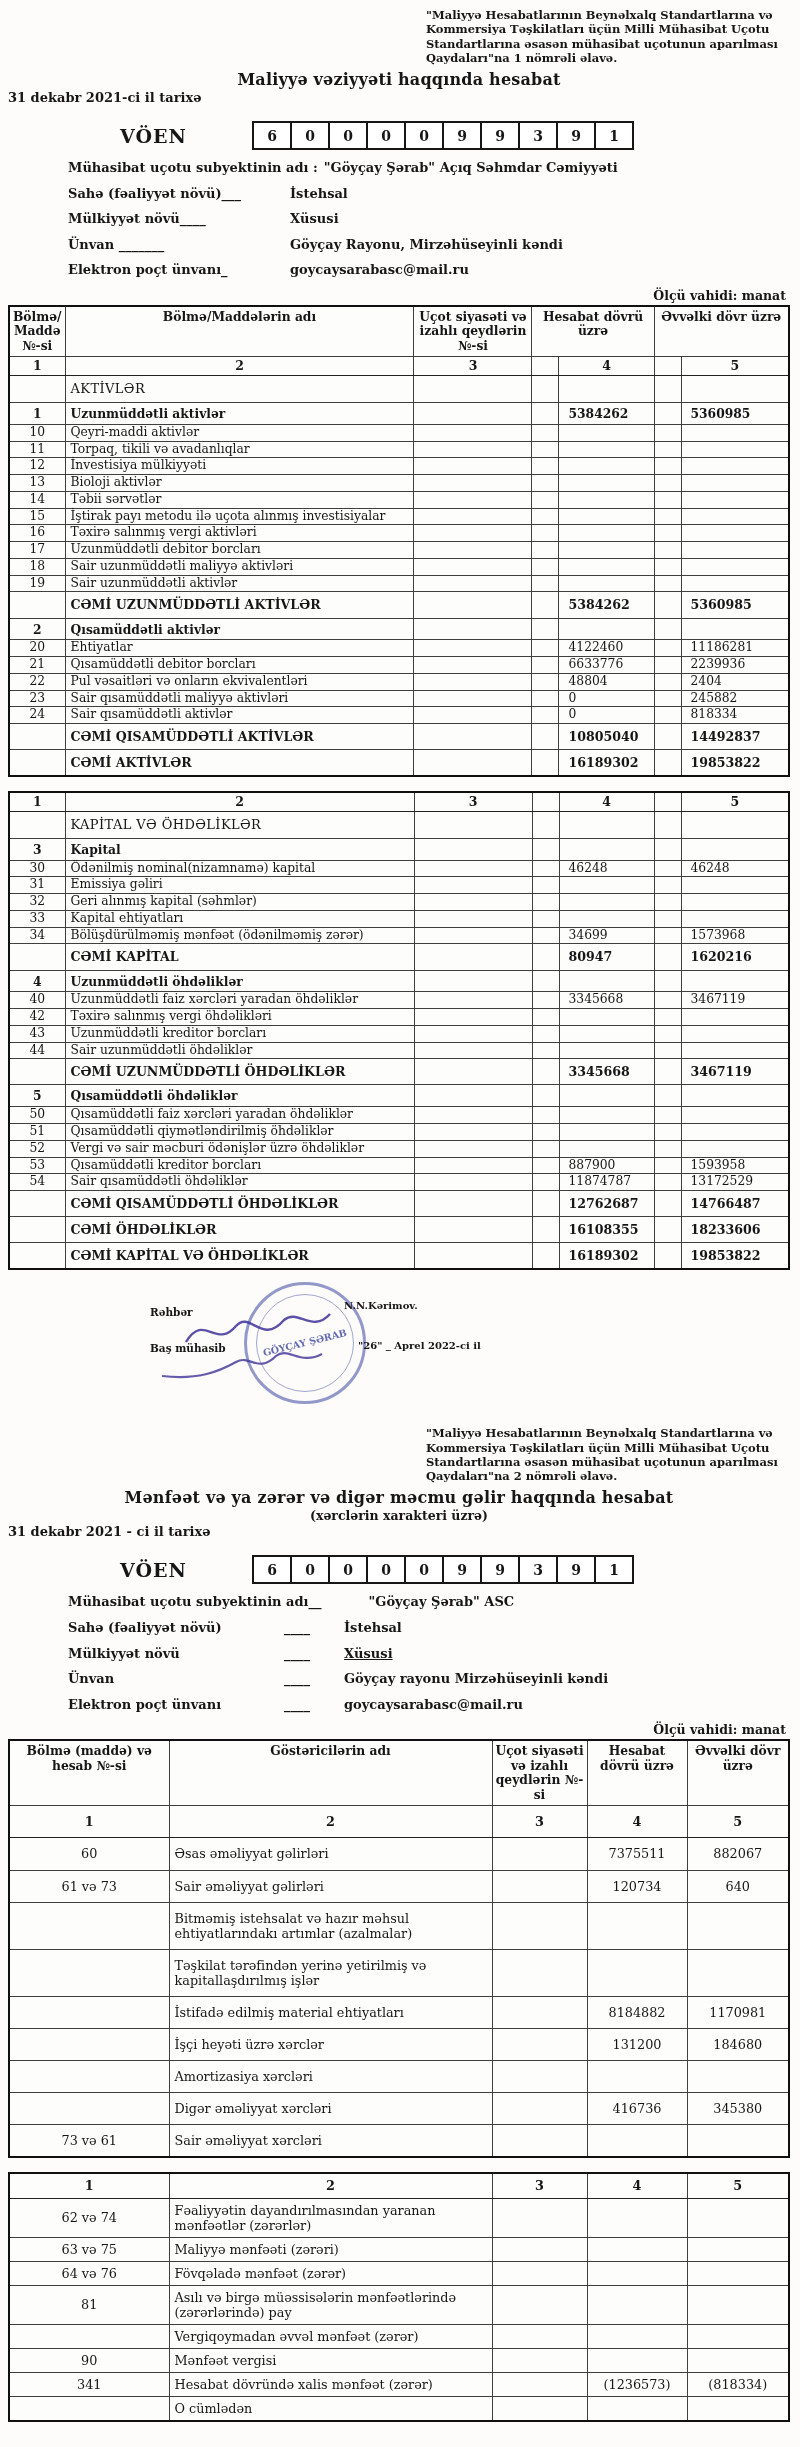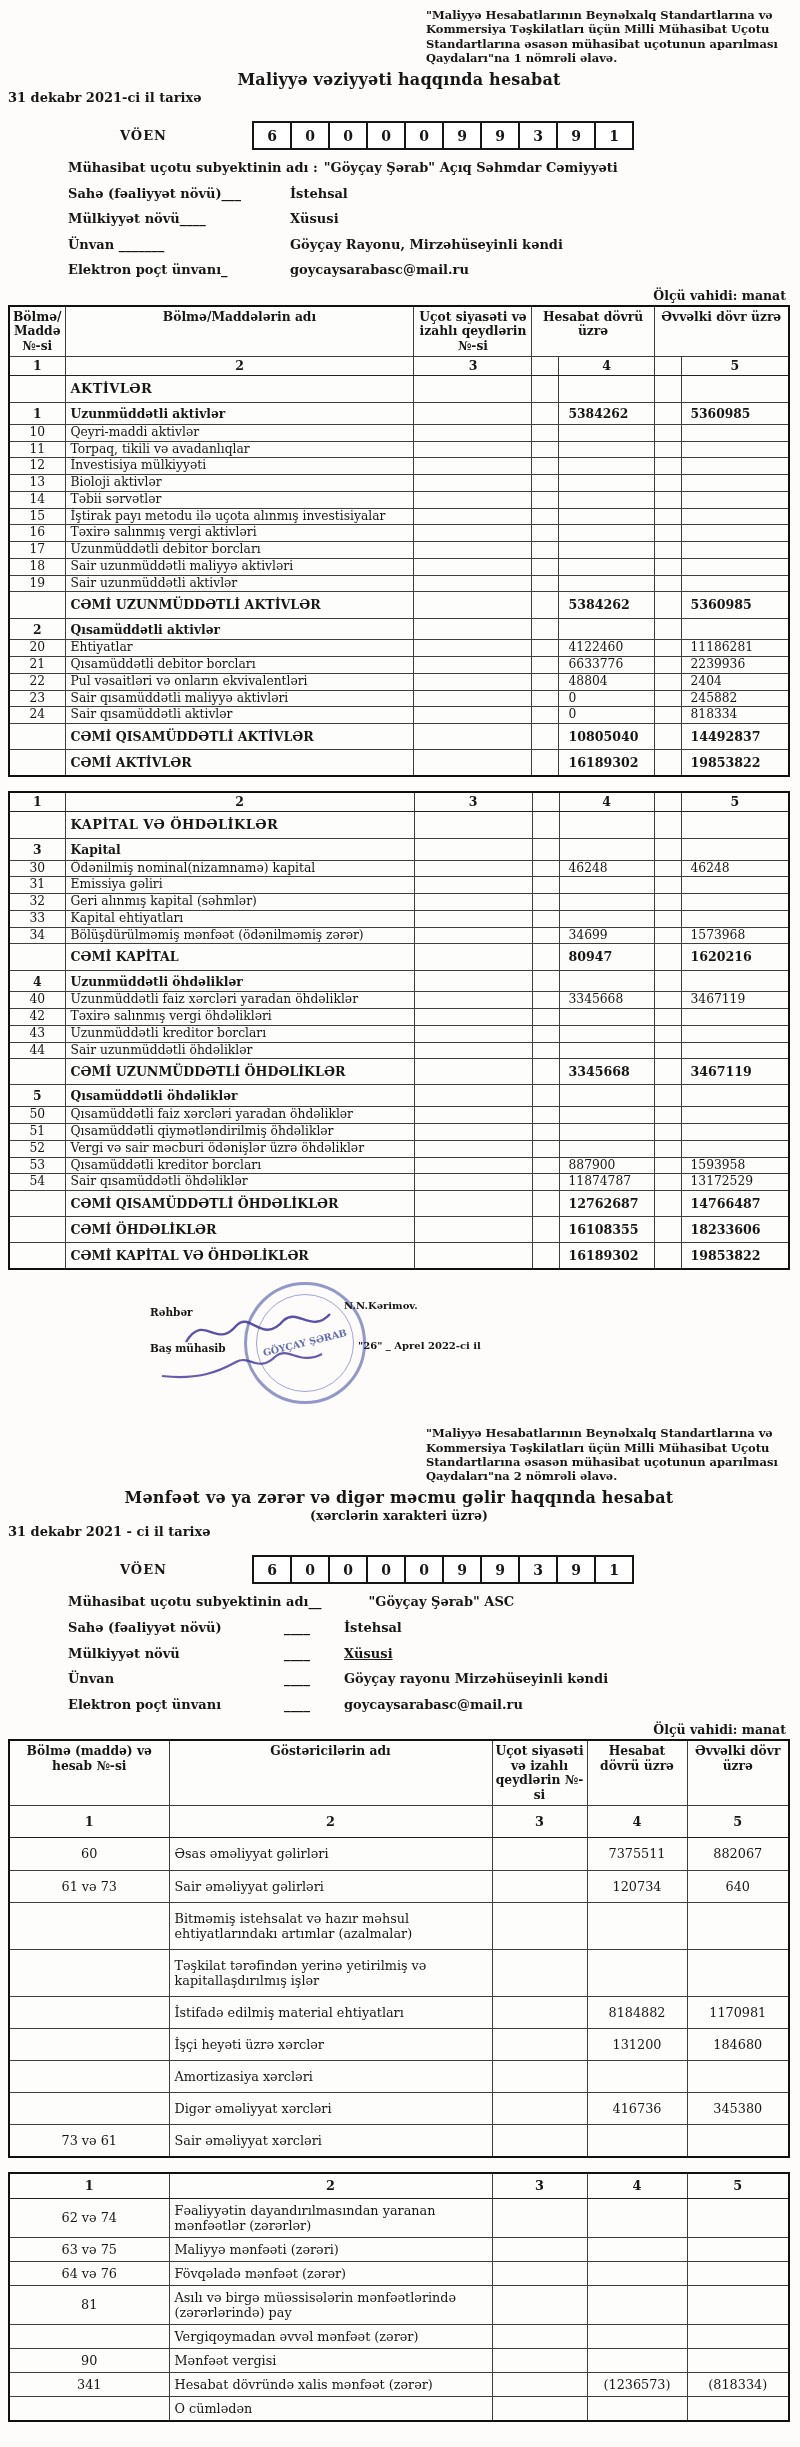--- a/index.html
+++ b/index.html
@@ -8,42 +8,42 @@
     background:#fdfcfa;color:#161616;
     font-family:"DejaVu Serif","Liberation Serif",serif;
     padding:6px 10px 12px 8px;position:relative;
   }
   
   .annotation{width:358px;margin:2px 6px 2px auto;font-weight:bold;font-size:11.5px;line-height:1.24;text-align:left;}
   .form-title{text-align:center;font-weight:bold;font-size:16px;margin-top:5px;letter-spacing:.2px;}
   .form-subtitle{text-align:center;font-weight:bold;font-size:12.5px;margin-top:1px;}
   .form-date{font-weight:bold;font-size:13px;margin-top:1px;}
   .voen-row{display:flex;align-items:center;margin:16px 0 4px 112px;}
-  .voen-label{font-weight:bold;font-size:13px;width:134px;letter-spacing:1px;}
+  .voen-label{font-weight:bold;font-size:19px;width:134px;letter-spacing:1px;}
   .voen-boxes{display:flex;}
   .digit-box{width:36px;height:25px;border:2px solid #161616;margin-left:-2px;
     display:flex;align-items:center;justify-content:center;font-weight:bold;font-size:14px;background:#fff;}
   .fields{margin:10px 0 0 60px;}
   .field-row{display:flex;margin:10px 0;font-size:13px;font-weight:bold;line-height:1.2;}
   .field-label{min-width:216px;white-space:pre;}
   .field-sep{min-width:54px;}
   .field-value{margin-left:6px;}
   .u{text-decoration:underline;}
   .unit-note{text-align:right;font-weight:bold;font-size:12.5px;margin:6px 4px 1px 0;}
   
   table{border-collapse:collapse;width:100%;table-layout:fixed;background:#fdfdfc;}
   table{border:2px solid #101010;}
   td,th{border:1px solid #3f3f3f;word-wrap:break-word;}
   th{font-weight:bold;font-size:12.3px;line-height:1.18;padding:3px 2px;vertical-align:top;}
   .t1 td{font-size:12.3px;line-height:1.12;padding:1px 3px;vertical-align:bottom;}
   .t1 .c-no{text-align:center;}
   .t1 .c-name{padding-left:5px;}
   .t1 .c-val{padding-left:9px;}
   .nums td{text-align:center;font-weight:bold;font-size:12.5px;padding:2px;border-bottom:1.5px solid #222;vertical-align:middle;}
-  tr.row-section td{font-weight:bold;font-size:13px;padding-top:6px;padding-bottom:5px;letter-spacing:.4px;margin-top:8px;}
+  tr.row-section td{font-weight:normal;font-size:13px;padding-top:6px;padding-bottom:5px;letter-spacing:.4px;margin-top:8px;}
   tr.row-bold td{font-weight:bold;padding-top:4px;padding-bottom:3px;}
   tr.row-total td{font-weight:bold;padding-top:6px;padding-bottom:5px;font-size:12.6px;}
   .t2 td{font-size:12.8px;line-height:1.18;padding:8px 5px;vertical-align:middle;}
   .t2 .c-no{text-align:center;}
   .t2 .c-val{text-align:center;}
   .t2b td{padding:4px 5px;}
   .tbl-wrap{margin-top:2px;}
   .tbl-gap{height:12px;}
   
   .sig-block{position:relative;height:146px;margin-top:8px;text-decoration:underline;}

